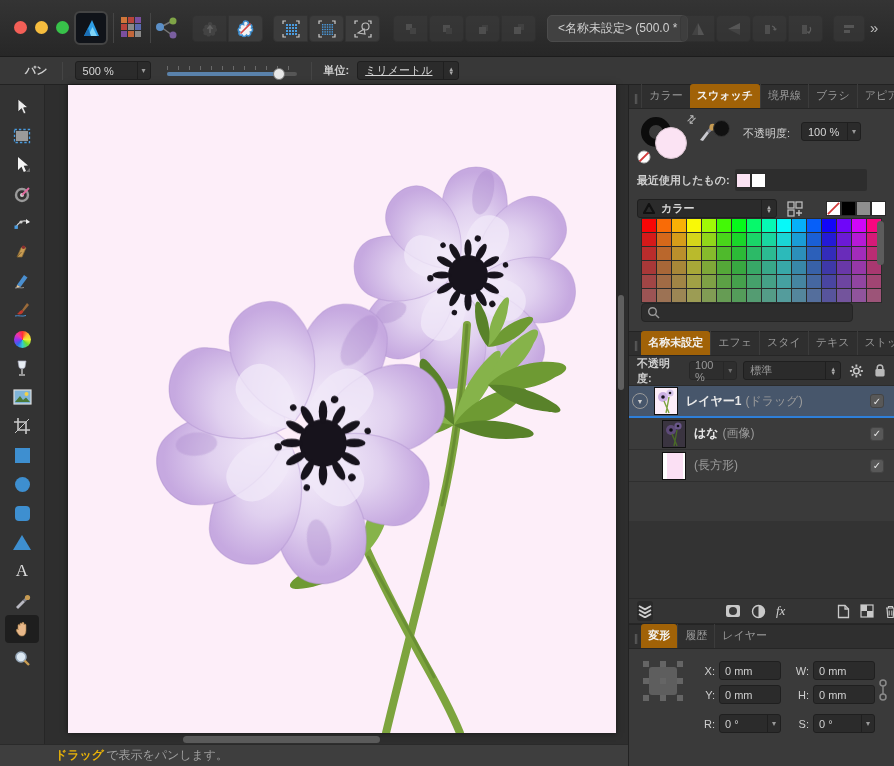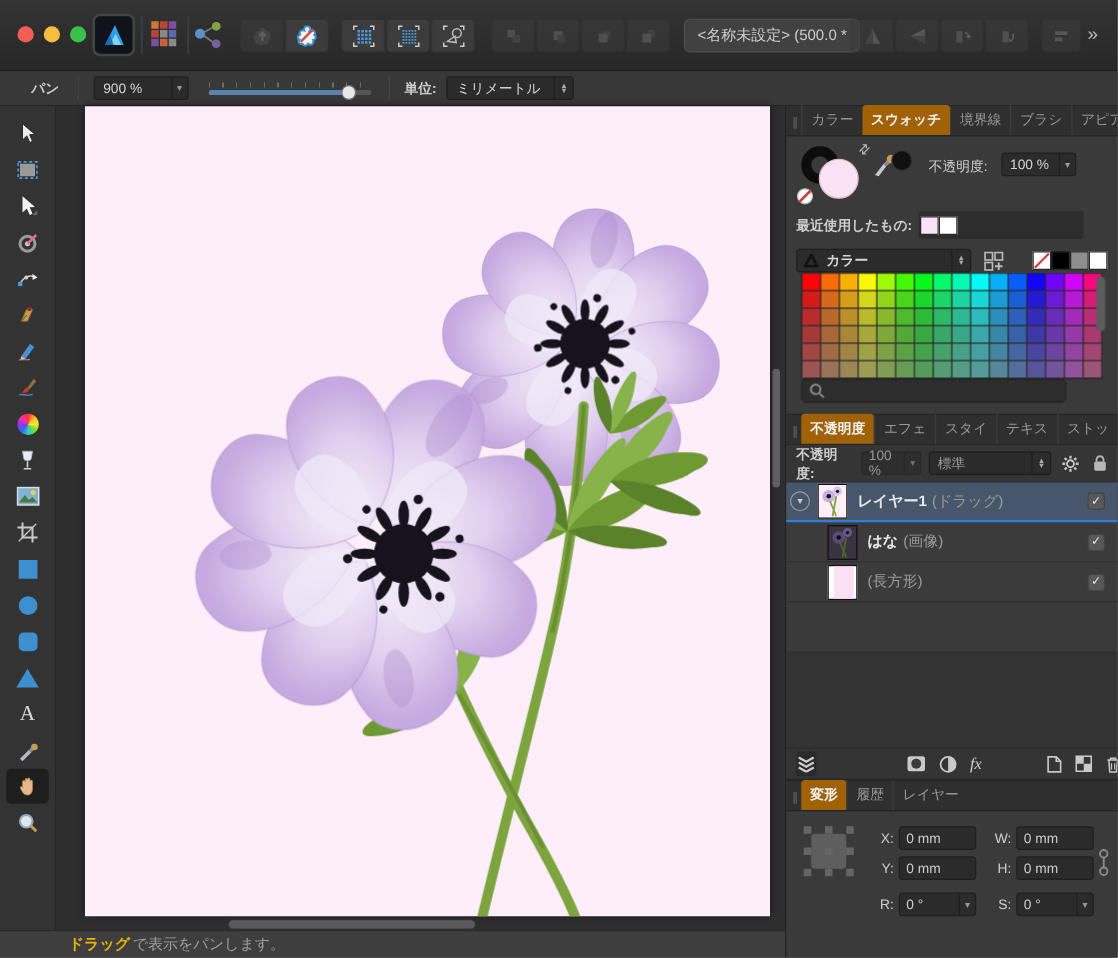--- a/index.html
+++ b/index.html
@@ -290,34 +290,34 @@
           <rect x="3" y="9" width="6" height="3" fill="#777"></rect>
         </svg>
     </div>
     <span class="chev abs" style="left:870px;top:19px;">»</span>
   </div>
 
   <div id="contextbar" class="abs">
     <span class="ctx-label" style="margin-left:25px;">パン</span>
     <div class="sep-v" style="height:18px;margin-left:14px;"></div>
     <div class="dropdown" style="width:76px;margin-left:12px;">
-      <span style="padding-left:7px;">900 %</span>
+      <span style="padding-left:7px;">500 %</span>
       <span class="dd-arrow">▾</span>
     </div>
     <div style="margin-left:16px;display:flex;flex-direction:column;gap:2px;">
       <div id="slider-ticks"></div>
       <div id="zoom-slider">
         <div class="fill"></div>
           <div class="thumb"></div>
       </div>
     </div>
     <div class="sep-v" style="height:18px;margin-left:14px;"></div>
     <span class="ctx-label" style="margin-left:12px;">単位:</span>
     <div class="dropdown" style="width:102px;margin-left:8px;">
-      <span style="padding-left:7px;">ミリメートル</span>
+      <span style="padding-left:7px;text-decoration:underline;">ミリメートル</span>
       <span class="stepper">
           <span>▲</span>
           <span>▼</span>
         </span>
     </div>
   </div>
 
   <div id="toolstrip" class="abs">
     <div class="tool">
       <svg width="16" height="18" viewBox="0 0 16 18">
@@ -719,21 +719,21 @@
         <svg width="13" height="13" viewBox="0 0 13 13">
             <circle cx="5.5" cy="5.5" r="3.8" fill="none" stroke="#9a9a9a" stroke-width="1.4"></circle>
             <line x1="8.4" y1="8.4" x2="12" y2="12" stroke="#9a9a9a" stroke-width="1.4"></line>
           </svg>
       </div>
     </div>
 
     <div style="position:relative;height:293px;border-bottom:1px solid #242424;">
       <div class="tabbar">
         <span class="grip">||</span>
-        <span class="ptab active">不透明度</span>
+        <span class="ptab active">名称未設定</span>
         <span class="ptab">エフェ</span>
         <span class="ptab">スタイ</span>
         <span class="ptab">テキス</span>
         <span class="ptab">ストッ</span>
 
       </div>
 
       <div class="row" style="height:30px;padding:0 8px;background:#353535;border-bottom:1px solid #2b2b2b;">
         <span style="color:#cfcfcf;font-weight:bold;">不透明度:</span>
         <div class="dropdown" style="width:52px;margin-left:8px;opacity:.6;">

